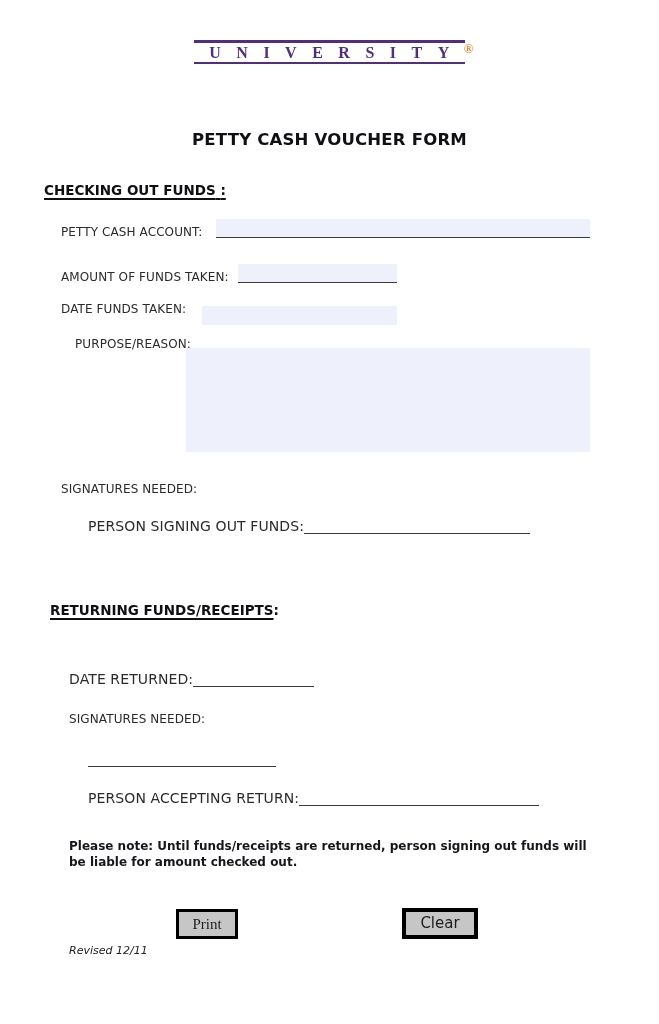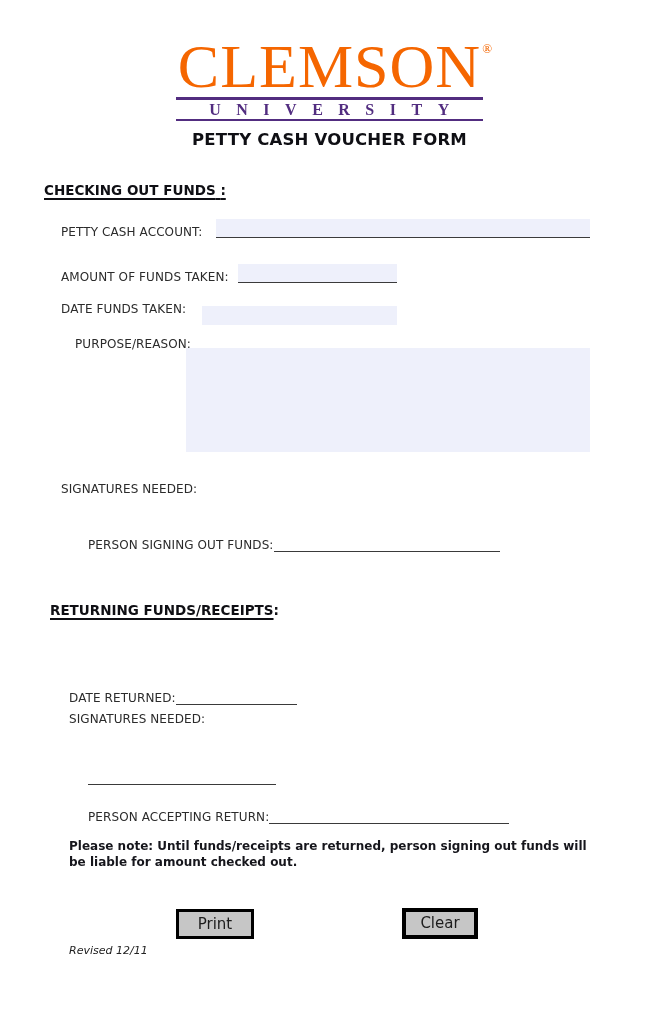--- a/index.html
+++ b/index.html
@@ -132,25 +132,24 @@
     resize: none;
     line-height: 14px;
     padding: 3px;
     overflow: hidden;
   }
 
   
   .sig-line {
     position: absolute;
     font-family: "DejaVu Sans", "Liberation Sans", sans-serif;
-    font-size: 12px;
+    font-size: 14px;
     color: #2b2b2b;
     white-space: nowrap;
     letter-spacing: 0.1px;
-    margin-top: 20px;
   }
   .sig-line .dash {
     display: inline-block;
     border-bottom: 1.3px solid #3a3a3a;
     vertical-align: -3px;
     height: 11px;
   }
 
   
   .note {
@@ -189,21 +188,20 @@
     font-style: italic;
   }
 </style>
 </head>
 <body>
 
 <div class="page">
 
   <div class="logo-block">
     <div class="logo-inner">
-      <span class="wordmark">CLEMSON</span>
       <span class="reg-mark">®</span>
       <div class="rule rule-top"></div>
       <span class="university">UNIVERSITY</span>
       <div class="rule rule-bottom"></div>
     </div>
   </div>
 
   <div class="form-title">PETTY CASH VOUCHER FORM</div>
 
   <div class="section-head" style="left:44px; top:182px;">
@@ -242,18 +240,18 @@
   <div class="sig-line" style="left:88px; top:751px;">
     <span class="dash" style="width:188px;"></span>
   </div>
 
   <div class="sig-line" style="left:88px; top:790px;">
     <span>PERSON ACCEPTING RETURN:</span><span class="dash" style="width:240px;"></span>
   </div>
 
   <div class="note" style="left:69px; top:838px;">Please note:  Until funds/receipts are returned, person signing out funds will be liable for amount checked out.</div>
 
-  <button class="btn" type="button" style="left:176px; top:909px; width:78px; height:30px;">Print</button>
+  <button class="btn" type="button" style="left:176px; top:909px; width:62px; height:30px;font-family:Liberation Serif, serif;">Print</button>
   <button class="btn btn-focus" type="button" style="left:402px; top:908px; width:76px; height:31px;">Clear</button>
 
   <div class="revised" style="left:69px; top:944px;">Revised 12/11</div>
 
 </div>
 
 </body></html>

